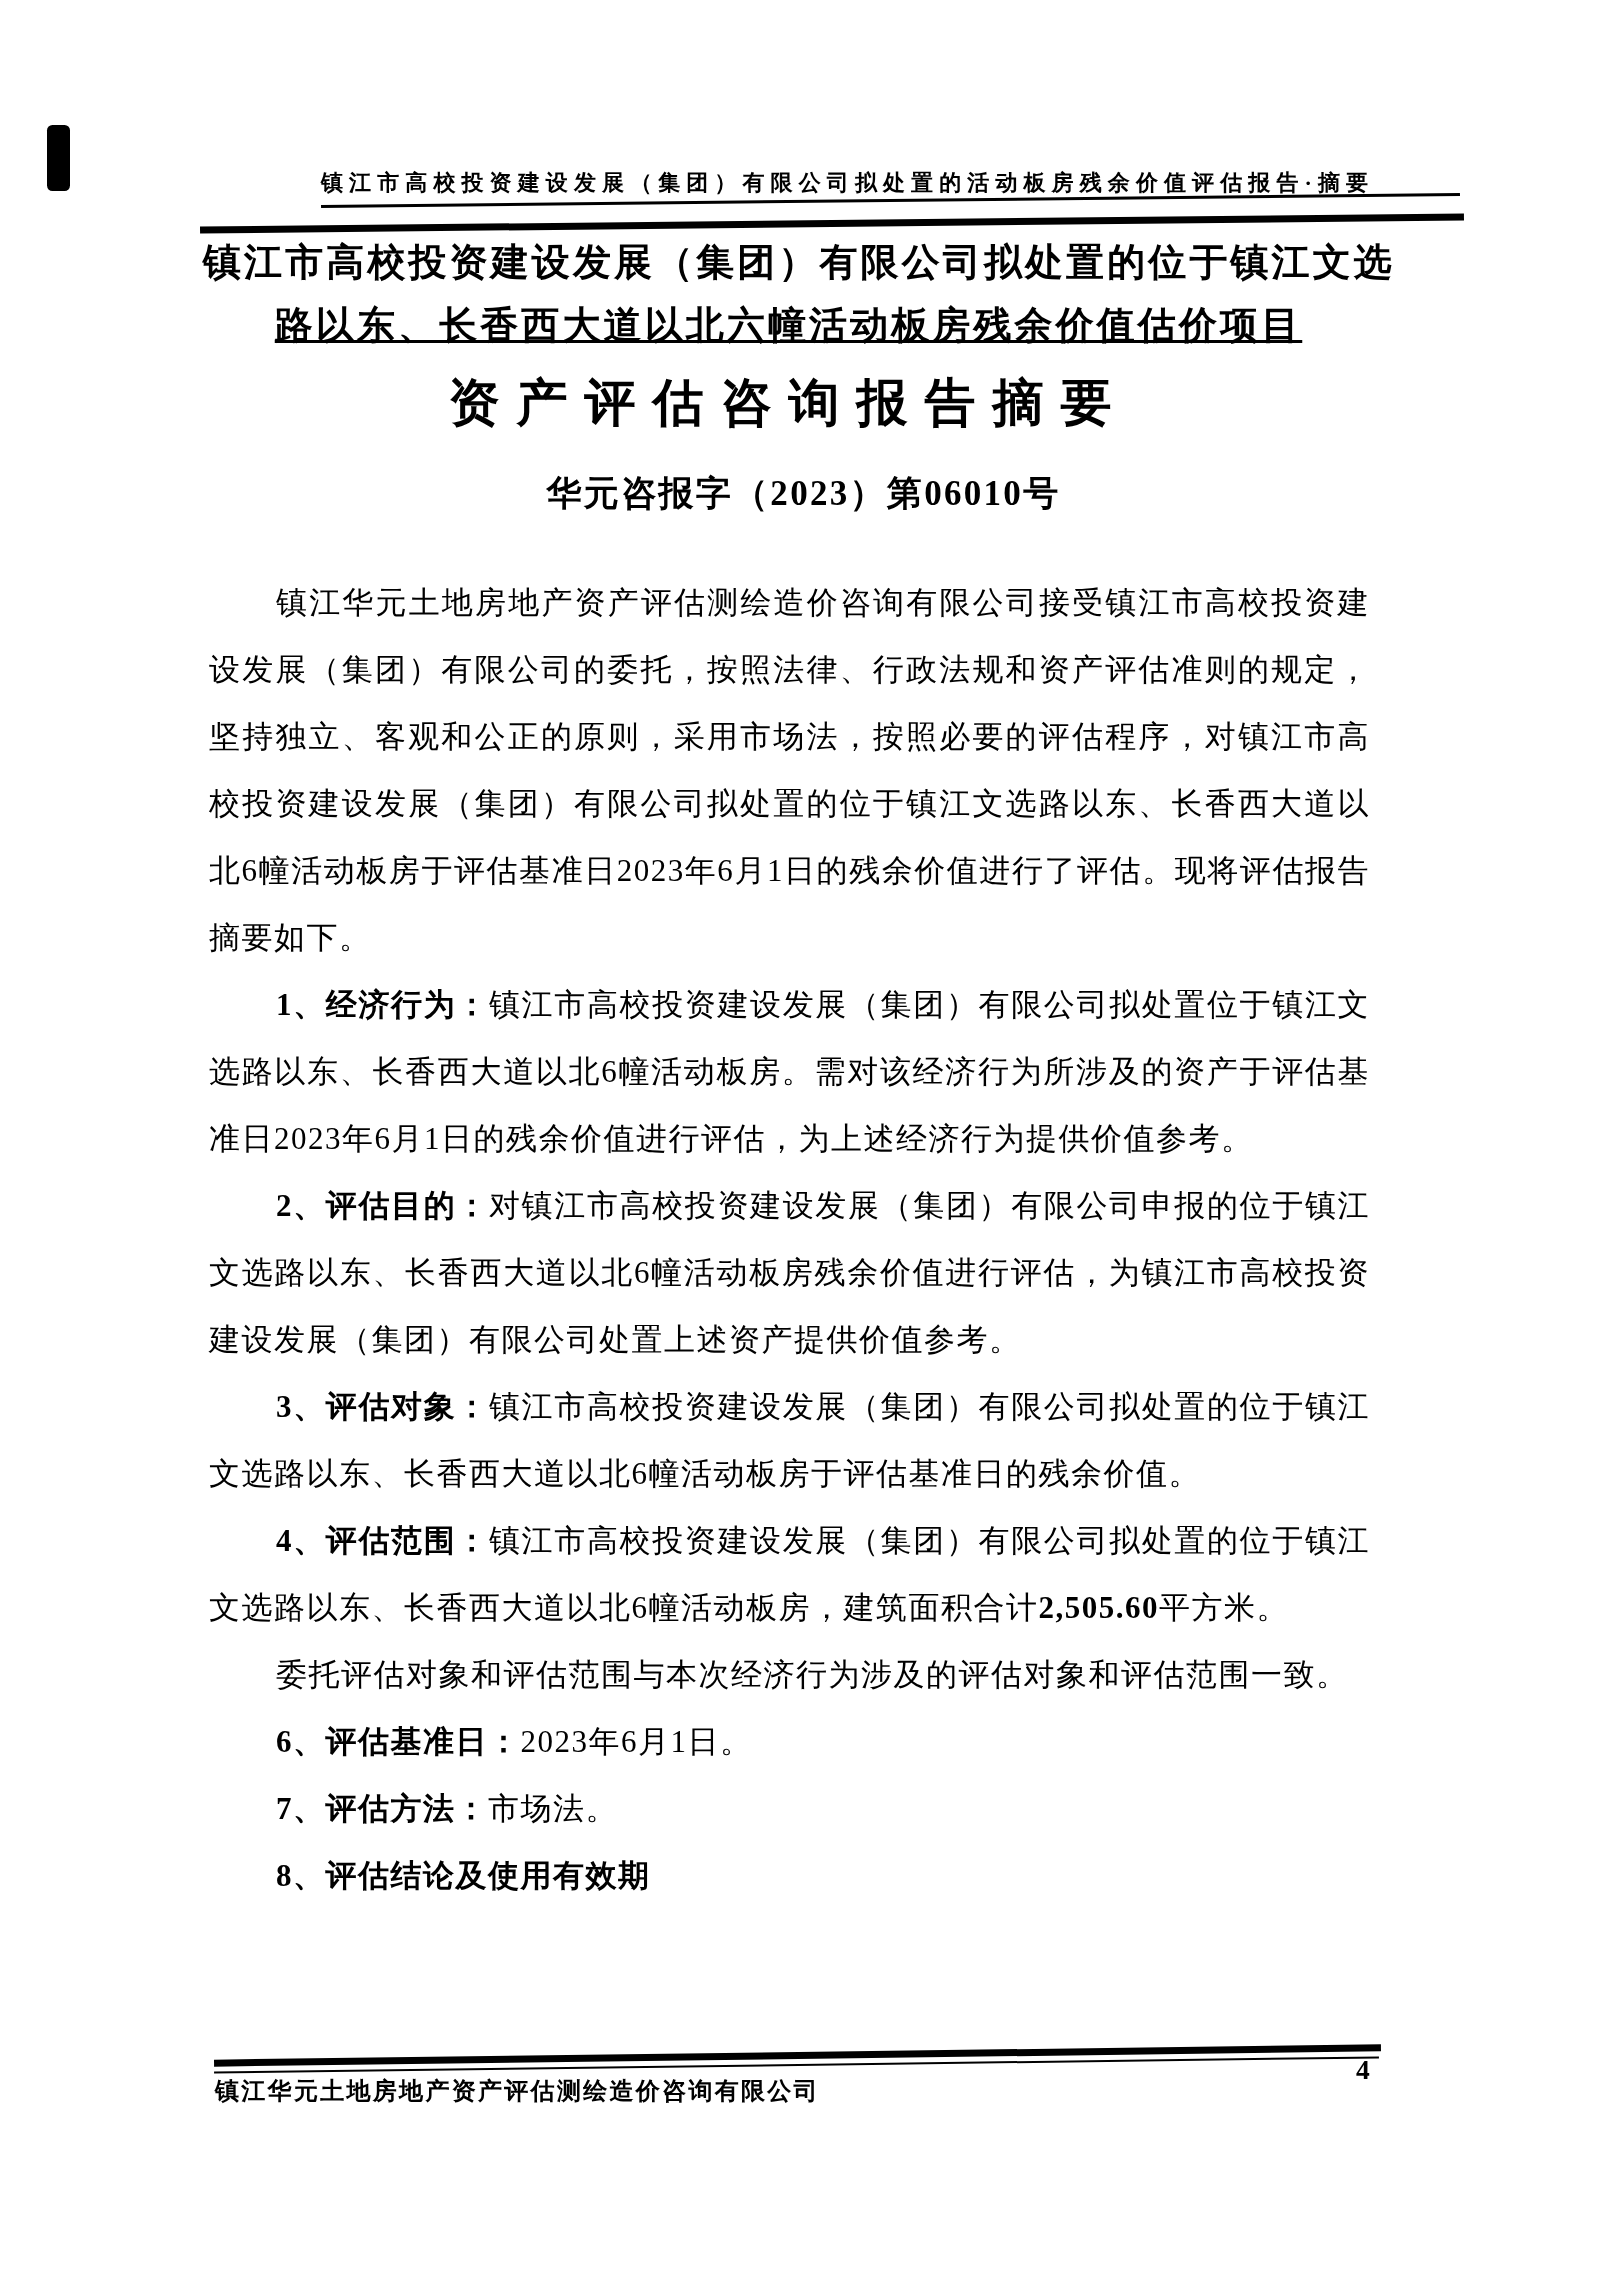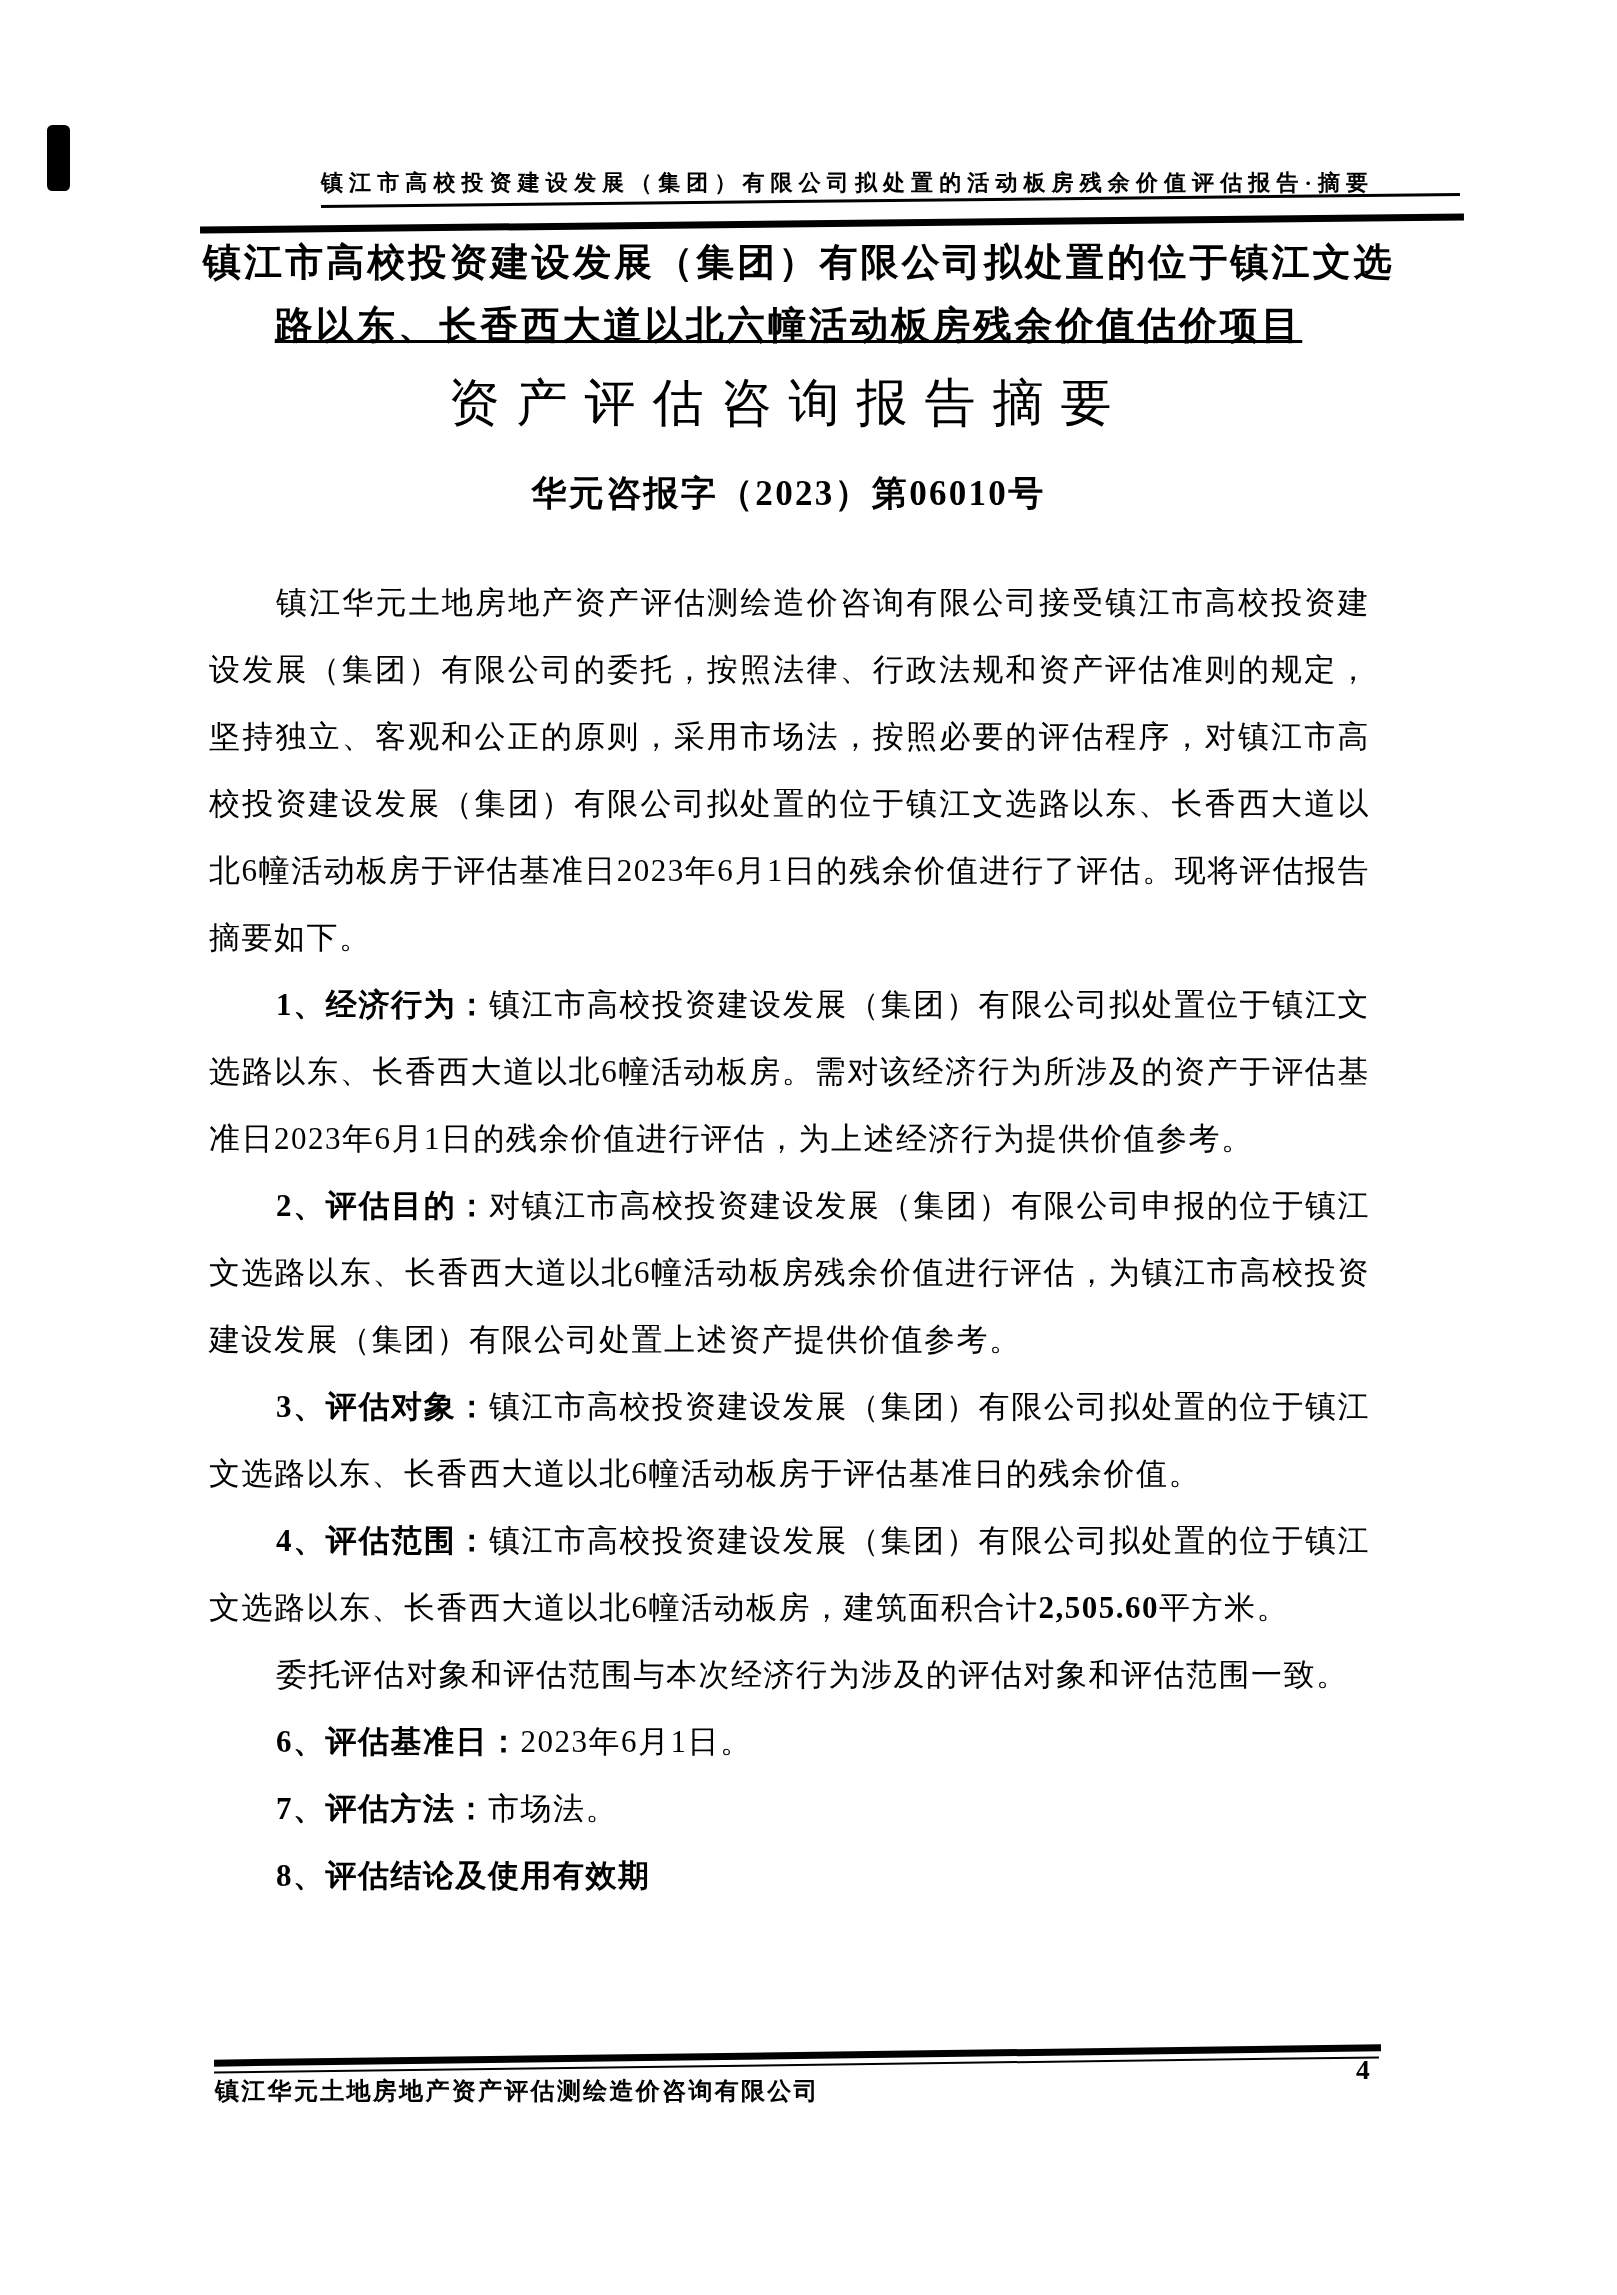--- a/index.html
+++ b/index.html
@@ -82,27 +82,27 @@
     letter-spacing: 3.1px;
     white-space: nowrap;
     text-decoration: underline;
   }
   .title-main {
     position: absolute;
     left: 0;
     top: 369px;
     width: 100%;
     font-size: 51px;
-    font-weight: normal;
+    font-weight: bold;
     letter-spacing: 17px;
     white-space: nowrap;
   }
   .doc-number {
     position: absolute;
-    left: 0;
+    left: 15px;
     top: 470px;
     width: 100%;
     font-size: 35px;
     font-weight: bold;
     letter-spacing: 2.3px;
     white-space: nowrap;
   }
   
   .doc-body {
     position: absolute;

